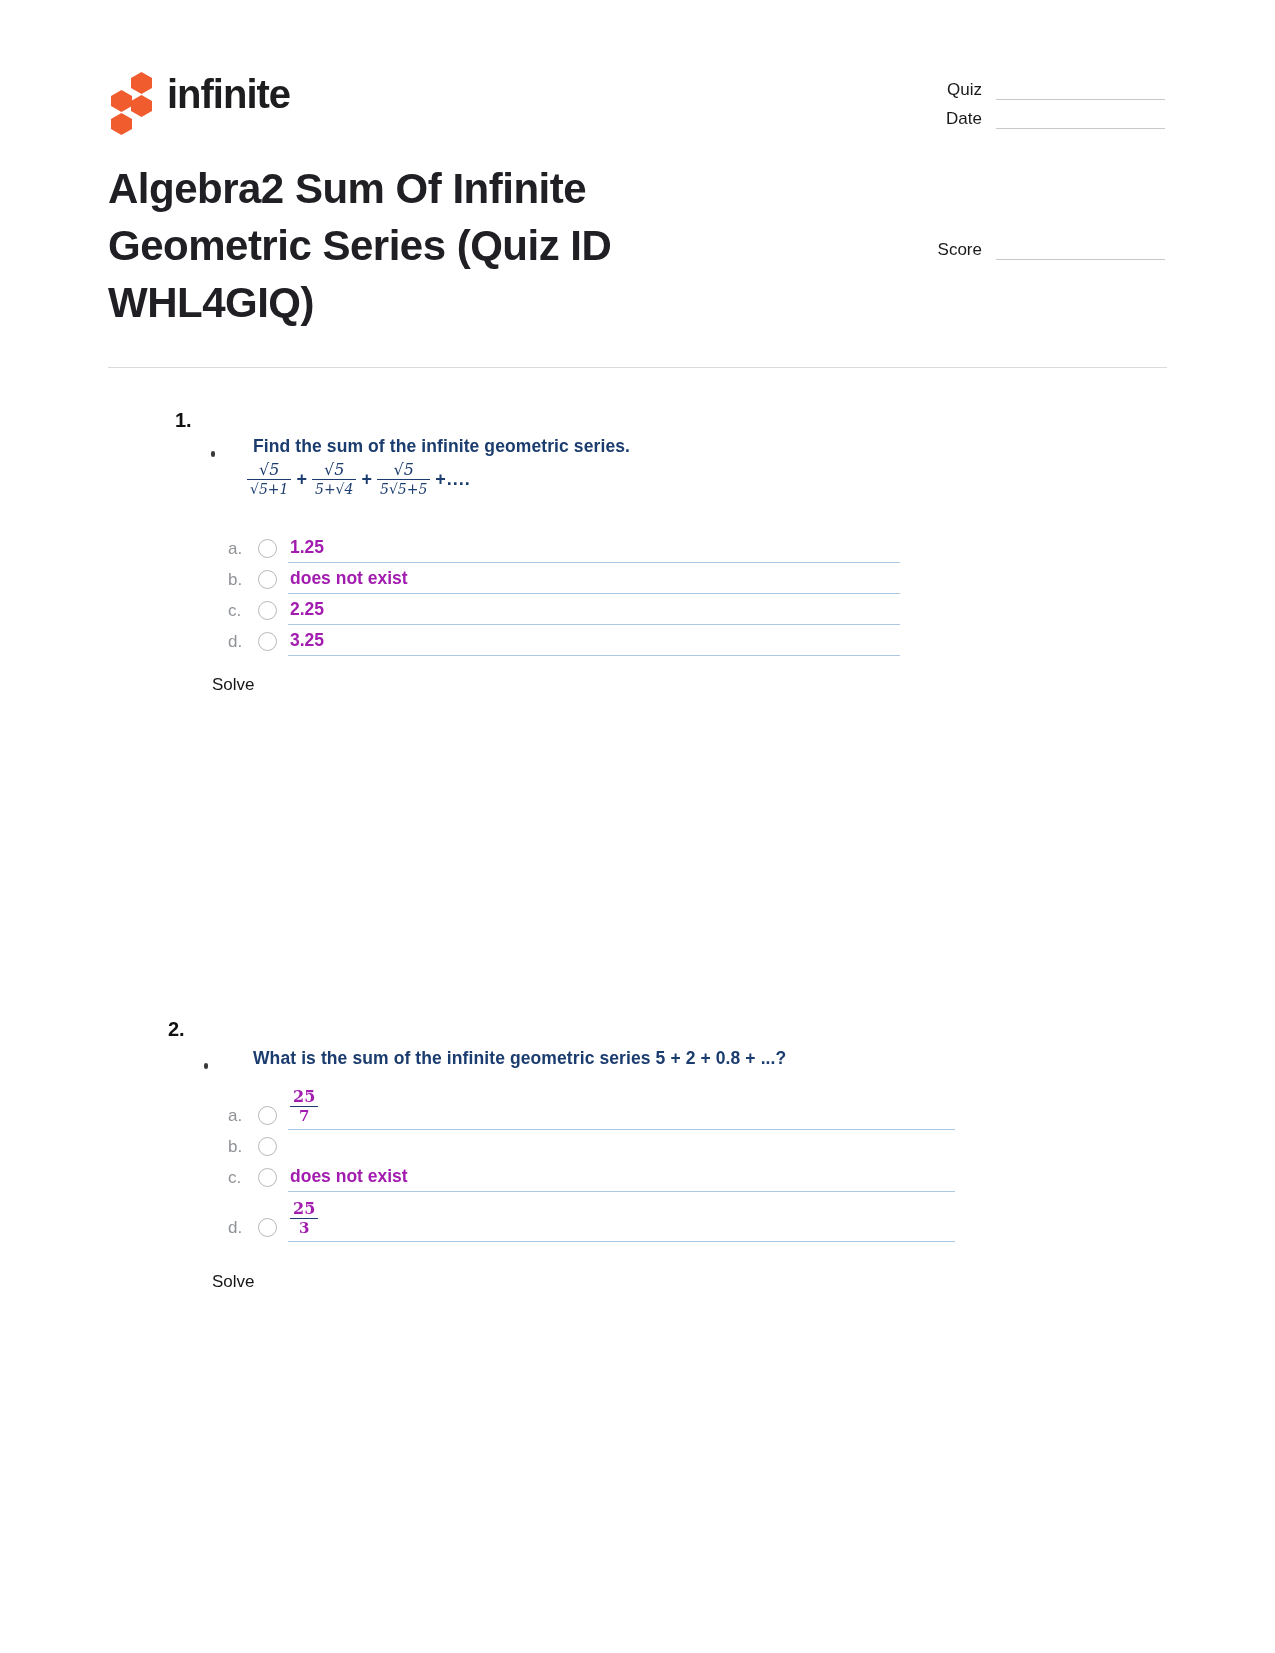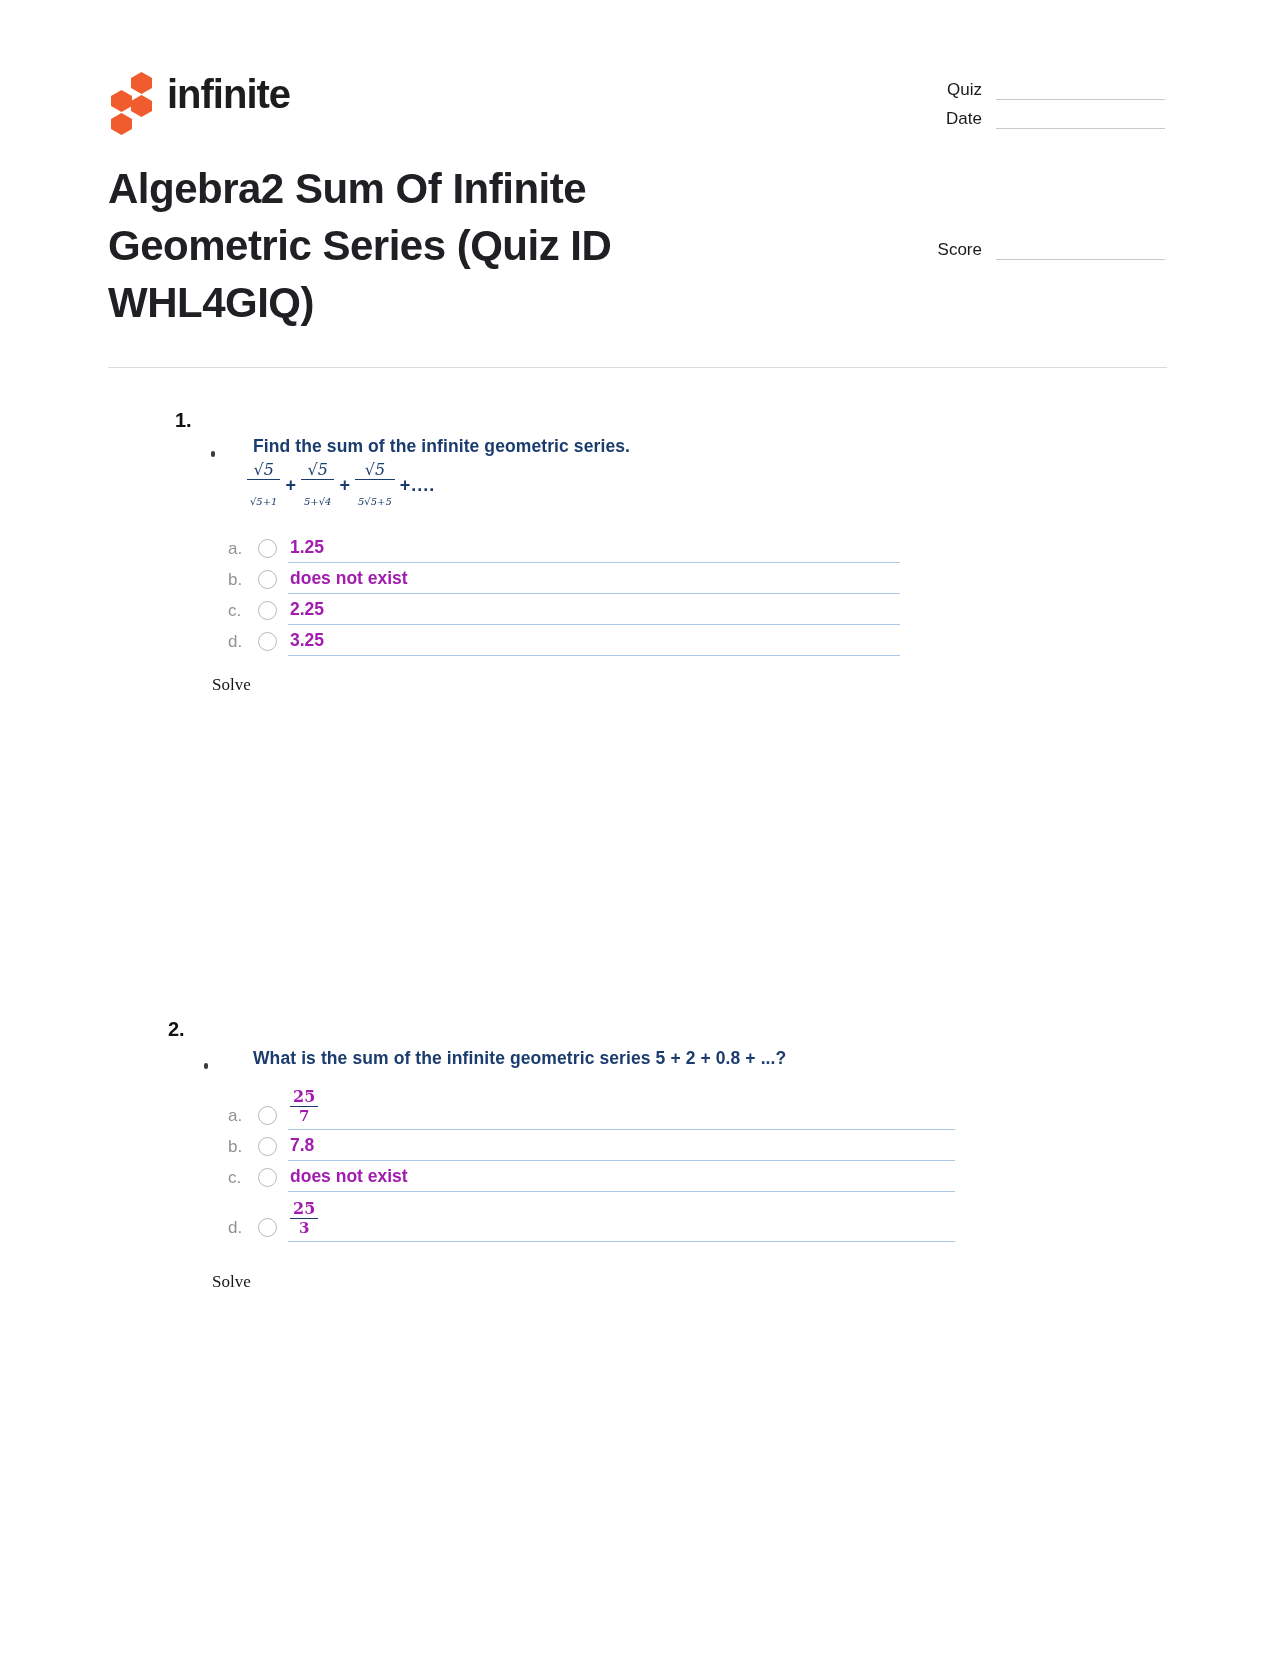--- a/index.html
+++ b/index.html
@@ -51,42 +51,42 @@
               color:#1b3c6e; letter-spacing:0.1px; white-space:nowrap; }
   .q1 .q-prompt { top:31px; }
   .q2 .q-prompt { top:34px; }
 
   
   .formula { position:absolute; left:247px; top:55px; display:flex; align-items:center;
              color:#1b3c6e; }
   .frac { display:inline-flex; flex-direction:column; align-items:center;
           font-family:"DejaVu Serif", serif; font-style:italic; }
   .frac .num { font-size:16px; line-height:19px; padding:0 4px; }
-  .frac .den { font-size:10px; line-height:17px; border-top:1.6px solid #1b3c6e; padding:13px 3px 0 3px; }
+  .frac .den { font-size:14px; line-height:17px; border-top:1.6px solid #1b3c6e; padding:1px 3px 0 3px; }
   .f-op { font-size:18px; font-weight:700; margin:0 5px; font-family:"Liberation Sans",sans-serif; }
   .f-trail { font-size:18px; font-weight:700; margin-left:5px; letter-spacing:1px;
              font-family:"Liberation Sans",sans-serif; }
 
   
   .options { position:absolute; left:228px; }
   .q1 .options { top:127px; width:672px; }
   .q2 .options { top:66px;  width:727px; }
   .opt-row { display:flex; align-items:flex-end; min-height:31px; }
   .opt-row.fraction { min-height:50px; }
   .opt-letter { width:26px; font-size:17px; color:#8f9296; padding-bottom:4px; }
   .opt-radio { width:19px; height:19px; border:1.5px solid #b9b9b9; border-radius:50%;
                background:#fff; margin:0 11px 5px 4px; flex:none; }
   .opt-value { flex:1; border-bottom:1.5px solid #abc8e6; padding:0 0 4px 2px;
                font-size:17.5px; font-weight:700; color:#a21caf; }
   .opt-frac { display:inline-flex; flex-direction:column; align-items:center;
               font-family:"DejaVu Serif", serif; font-weight:700; }
   .opt-frac .num { font-size:16px; line-height:19px; border-bottom:1.6px solid #1b3c6e; padding:0 3px; }
   .opt-frac .den { font-size:15px; line-height:18px; }
 
-  .q-solve { position:absolute; left:212px; font-size:17px; color:#161616;font-family:Liberation Serif, serif; }
+  .q-solve { position:absolute; left:212px; font-size:17px; color:#161616; }
   .q1 .q-solve { top:270px; }
   .q2 .q-solve { top:258px; }
 </style>
 </head>
 <body>
 
 <div class="page">
 
   <div class="logo">
     <span class="hex hex-rt"></span>
@@ -168,21 +168,20 @@
             <span class="opt-letter">a.</span>
             <span class="opt-radio"></span>
             <span class="opt-value"><span class="opt-frac">
                 <span class="num">25</span>
                 <span class="den">7</span>
               </span></span>
           </div>
           <div class="opt-row">
             <span class="opt-letter">b.</span>
             <span class="opt-radio"></span>
-            <span class="opt-value">7.8</span>
           </div>
           <div class="opt-row">
             <span class="opt-letter">c.</span>
             <span class="opt-radio"></span>
             <span class="opt-value">does not exist</span>
           </div>
           <div class="opt-row fraction">
             <span class="opt-letter">d.</span>
             <span class="opt-radio"></span>
             <span class="opt-value"><span class="opt-frac">

